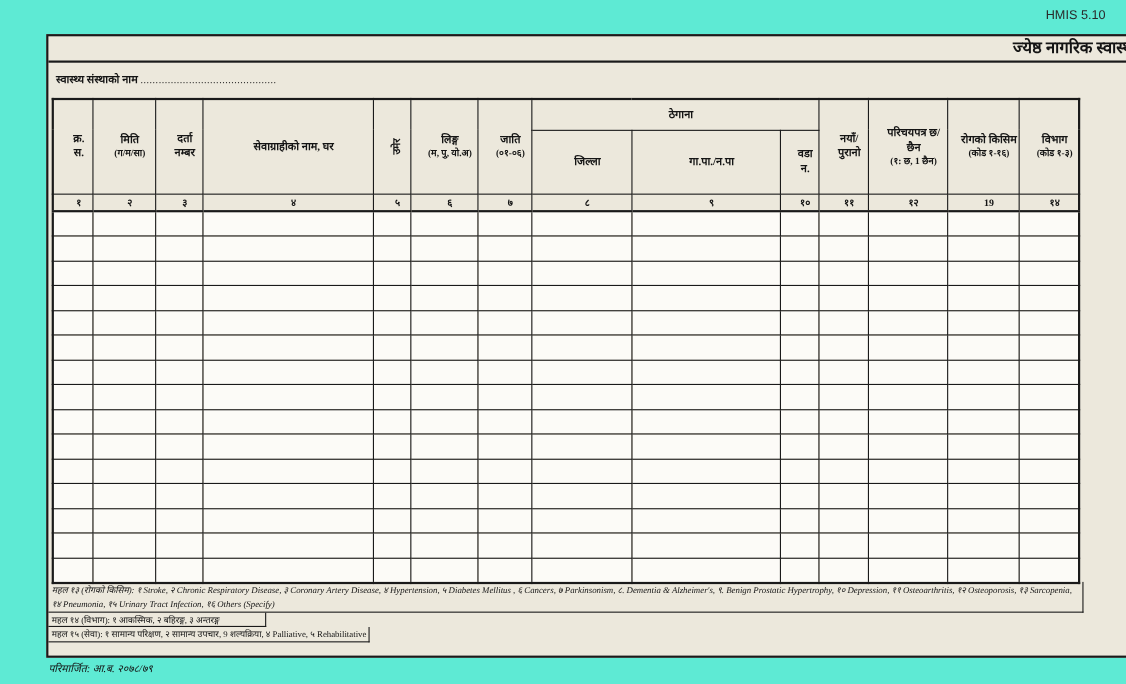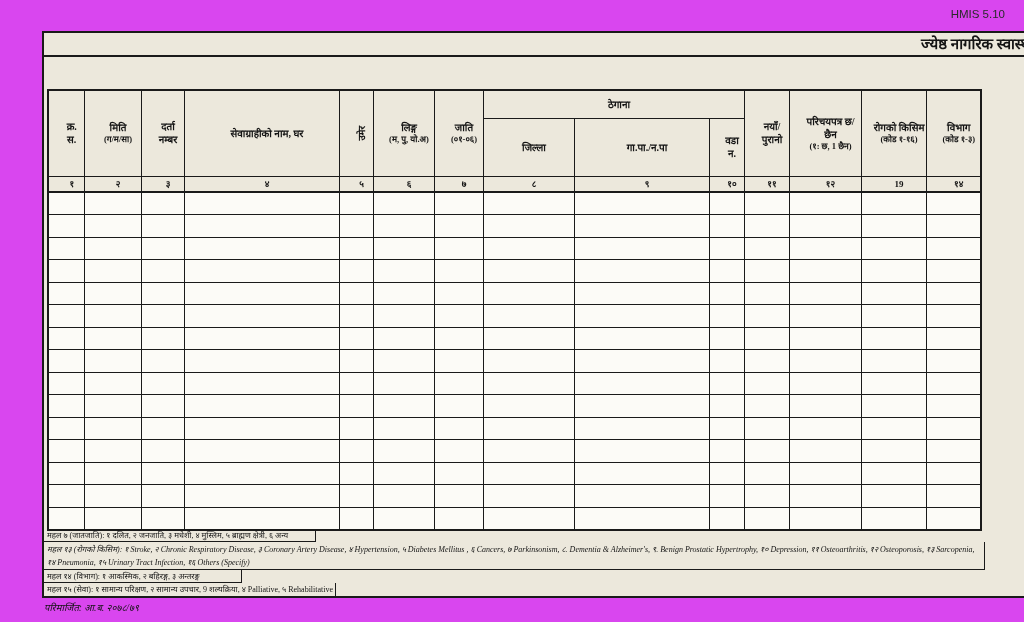--- a/index.html
+++ b/index.html
@@ -1,18 +1,18 @@
 <!DOCTYPE html>
 <html><head>
 <meta charset="utf-8">
 <style>
   * { margin:0; padding:0; box-sizing:border-box; }
   html,body { width:1024px; height:622px; background:#ffffff; overflow:hidden;
               font-family:"Liberation Serif","DejaVu Serif",serif; color:#141414; }
-  .page { position:relative; width:1024px; height:622px; background:#d946ef; }
+  .page { position:relative; width:1024px; height:622px; background:#5eead4; }
 
   .doc-code { position:absolute; top:8px; right:19px;
               font-family:"Liberation Sans","DejaVu Sans",sans-serif;
               font-size:11.5px; color:#2a2a2a; }
 
   .form-box { position:absolute; left:42px; top:31px; width:1000px; height:567px;
               border:2px solid #1a1a1a; background:#ece8dc; }
 
   .title-row { height:24px; border-bottom:2px solid #1a1a1a; text-align:right;
                padding-right:10px; font-weight:bold; font-size:15px; line-height:23px;
@@ -54,20 +54,24 @@
 <body>
 
 <div class="page">
 
   <div class="doc-code">HMIS 5.10</div>
 
   <div class="form-box">
 
     <div class="title-row">ज्येष्ठ नागरिक स्वास्थ्</div>
 
+    <div class="facility-line">
+      <span>स्वास्थ्य संस्थाको नाम</span>
+      <span class="dots">.............................................</span>
+    </div>
 
     <table class="reg">
       <colgroup>
         <col style="width:36px">
           <col style="width:57px">
           <col style="width:43px">
         <col style="width:155px">
           <col style="width:34px">
           <col style="width:61px">
         <col style="width:49px">
@@ -391,21 +395,20 @@
             <td></td>
             <td></td>
             <td></td>
             <td></td>
             <td></td>
           </tr>
         </tbody>
     </table>
 
     <div class="notes">
-      <div class="note note-1">महल ७ (जातजाति): १ दलित, २ जनजाति, ३ मधेशी, ४ मुस्लिम, ५ ब्राह्मण क्षेत्री, ६ अन्य</div>
       <div class="note note-2">महल १३ (रोगको किसिम): १ Stroke, २ Chronic Respiratory Disease, ३ Coronary Artery Disease, ४ Hypertension, ५ Diabetes Mellitus , ६ Cancers, ७ Parkinsonism, ८. Dementia &amp; Alzheimer's, ९. Benign Prostatic Hypertrophy, १० Depression, ११ Osteoarthritis, १२ Osteoporosis, १३ Sarcopenia, १४ Pneumonia, १५ Urinary Tract Infection, १६ Others (Specify)</div>
       <div class="note note-3">महल १४ (विभाग): १ आकस्मिक, २ बहिरङ्ग, ३ अन्तरङ्ग</div>
       <div class="note note-4">महल १५ (सेवा): १ सामान्य परिक्षण, २ सामान्य उपचार, 9 शल्यक्रिया, ४ Palliative, ५ Rehabilitative</div>
     </div>
 
   </div>
 
   <div class="footer-left">परिमार्जित: आ.ब. २०७८/७९</div>
   <div class="footer-right">छपाई: आ.ब. २०७८/७९</div>
 

